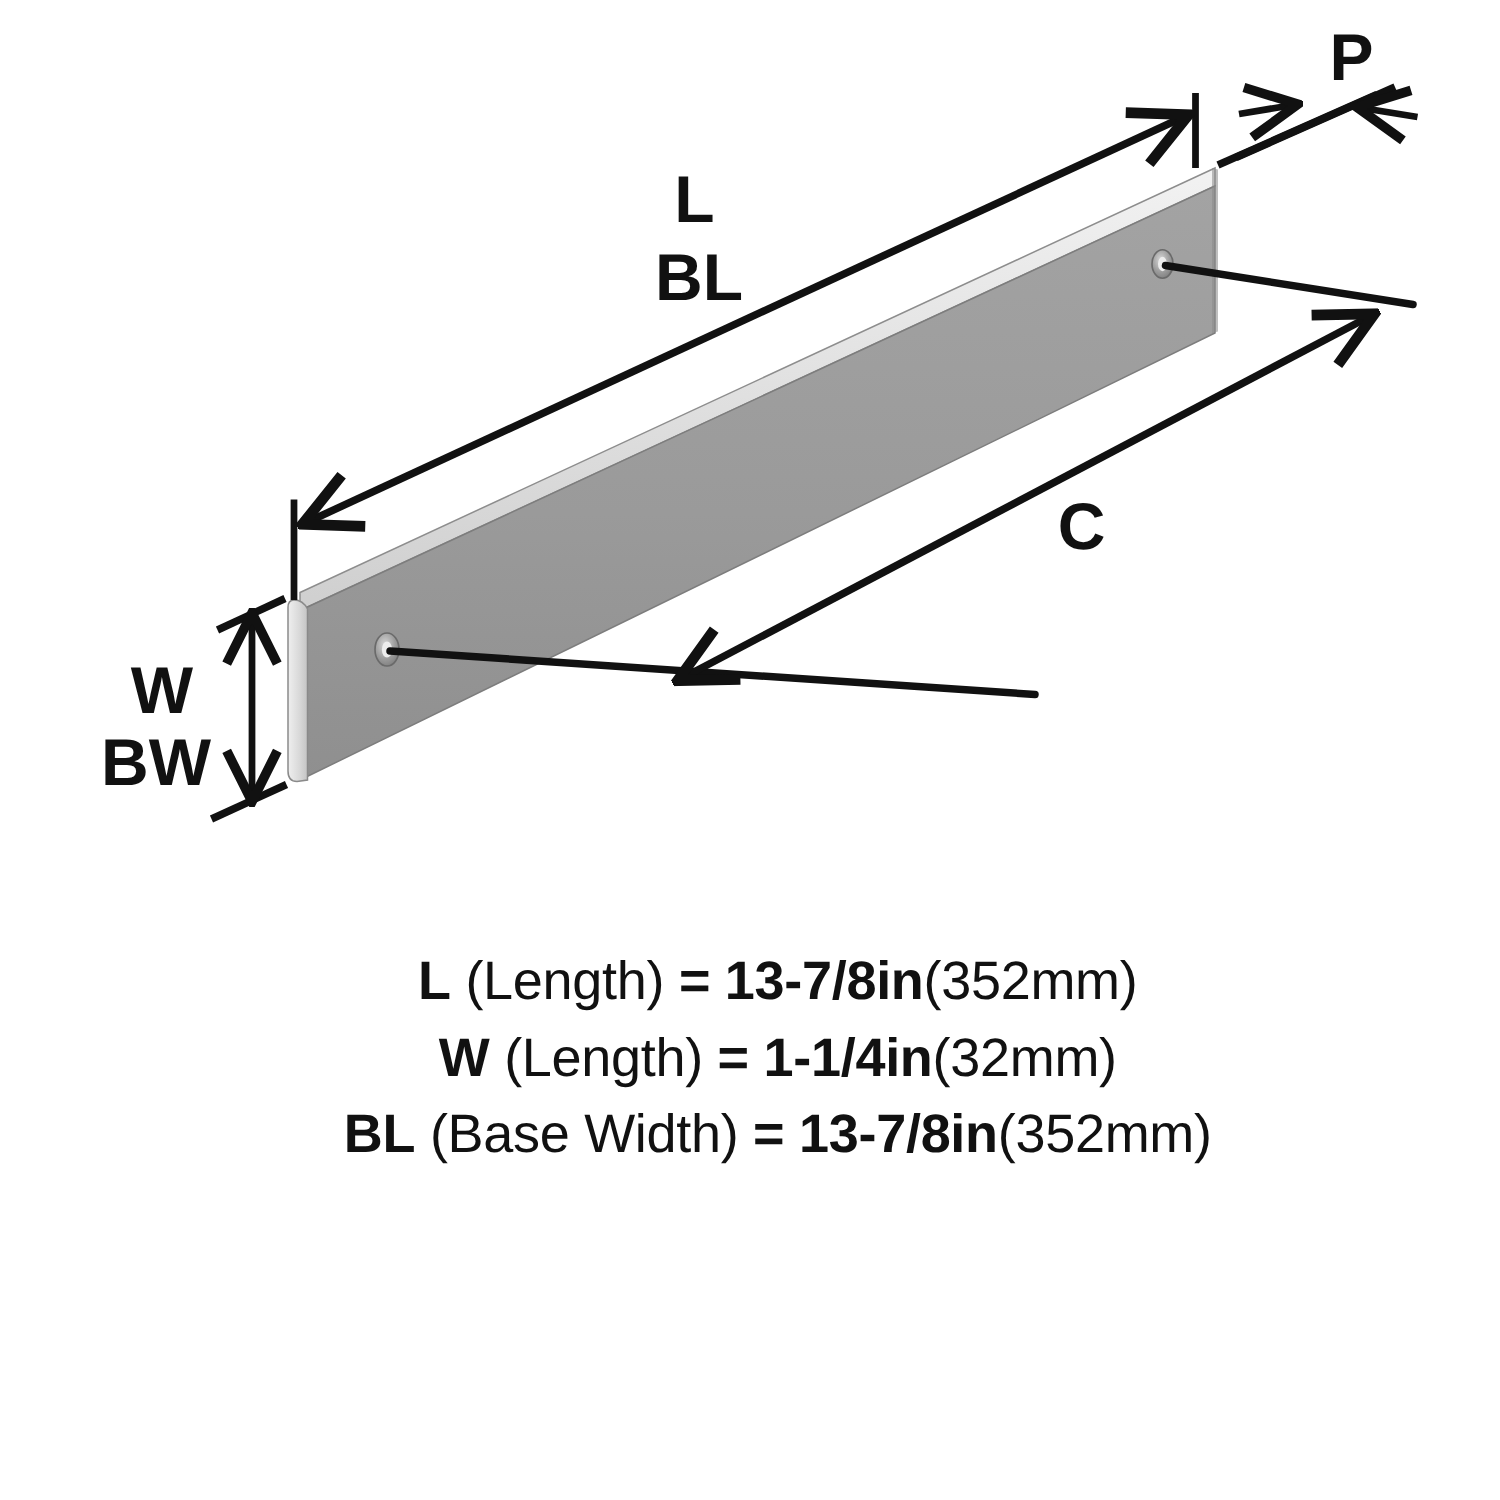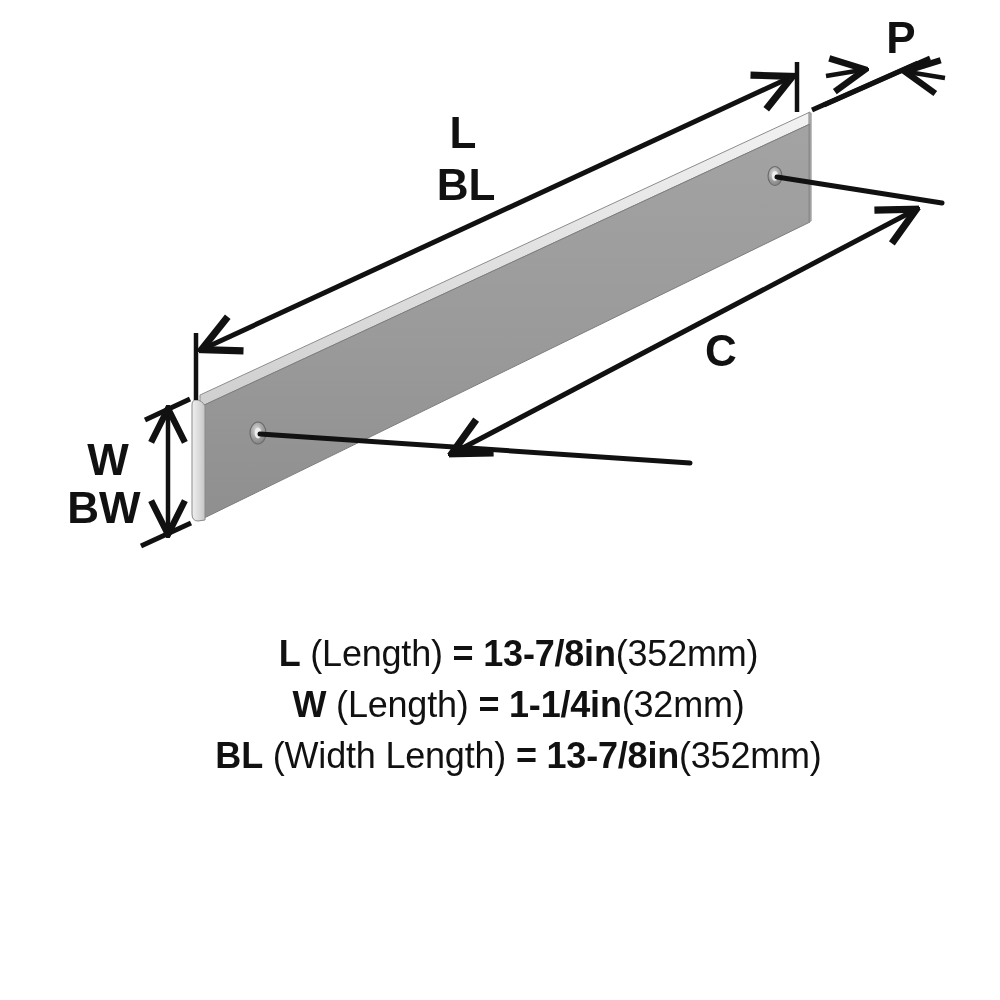--- a/index.html
+++ b/index.html
@@ -191,20 +191,20 @@
       <span class="spec-sym">W</span>
       <span class="spec-desc">(Length)</span>
       <span class="spec-eq">=</span>
       <span class="spec-val">1-1/4in</span><span class="spec-mm">(32mm)</span>
     </div>
 
 
 
     <div class="spec-row">
       <span class="spec-sym">BL</span>
-      <span class="spec-desc">(Width Length)</span>
+      <span class="spec-desc">(Base Width)</span>
       <span class="spec-eq">=</span>
       <span class="spec-val">13-7/8in</span><span class="spec-mm">(352mm)</span>
     </div>
 
 
   </div>
 </div>
 
 </body></html>

